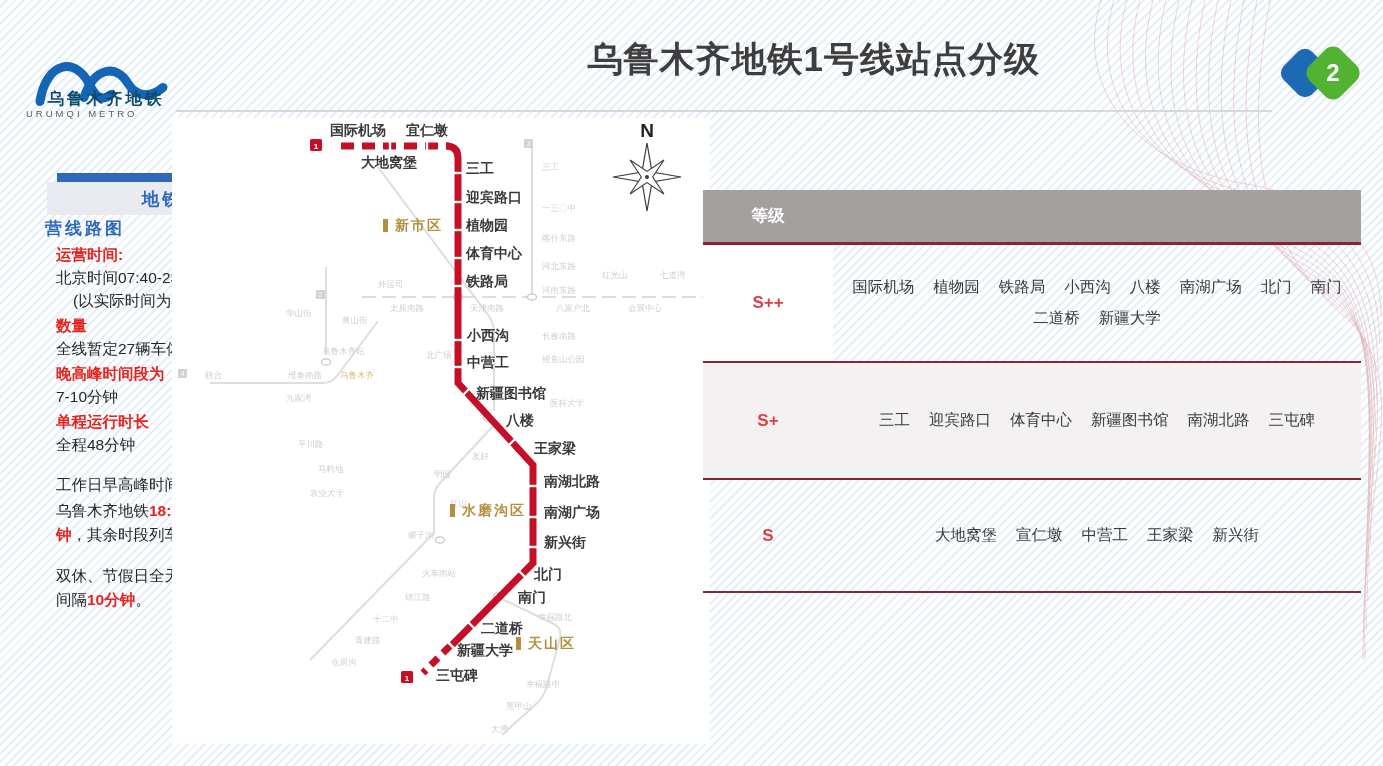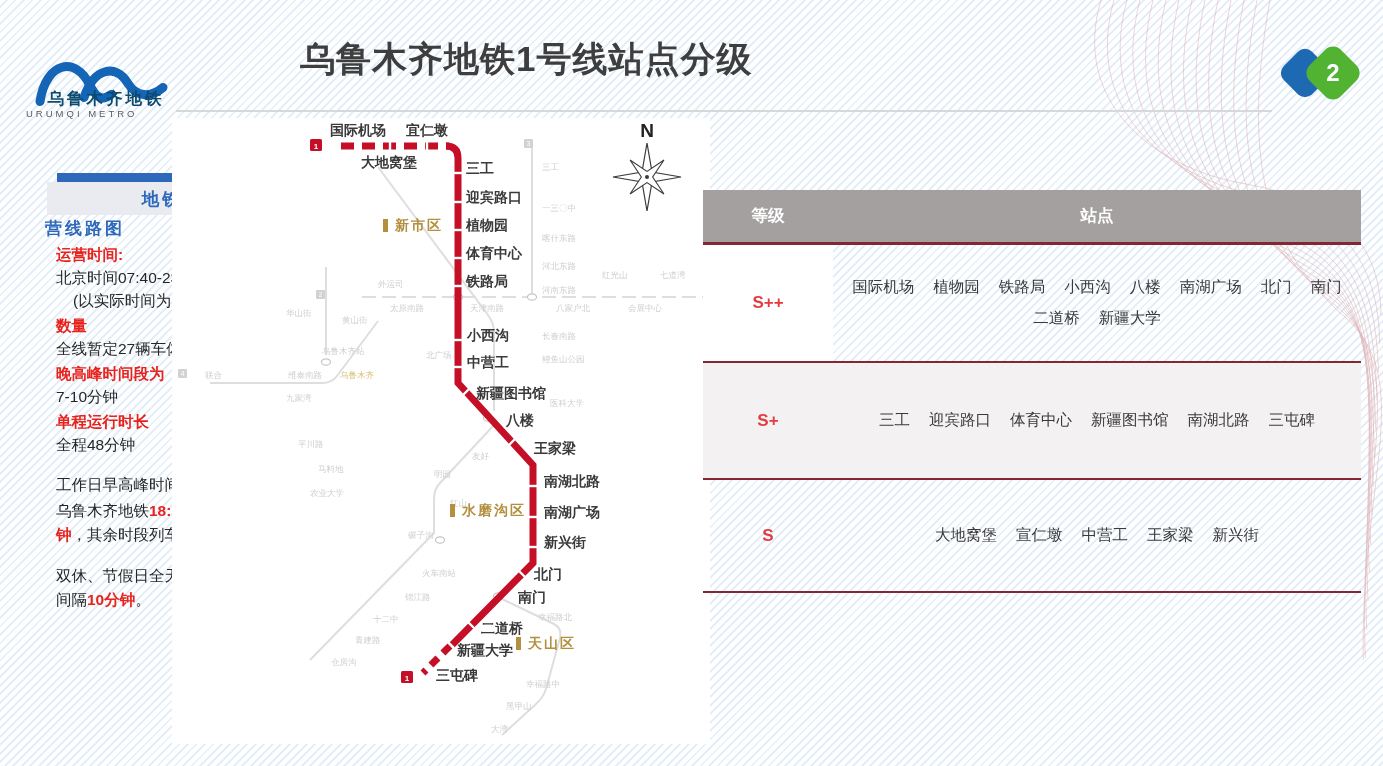--- a/index.html
+++ b/index.html
@@ -3,21 +3,21 @@
 <meta charset="utf-8">
 <style>
   html,body{margin:0;padding:0;}
   body{
     width:1383px;height:766px;position:relative;overflow:hidden;
     font-family:"Liberation Sans",sans-serif;
     background:repeating-linear-gradient(135deg,#ffffff 0 4px,#e4eff9 4px 6px);
   }
   .abs{position:absolute;}
   
-  #page-title{left:300px;top:36px;width:740px;text-align:left;
+  #page-title{left:300px;top:36px;width:740px;text-align:right;
     font-size:35px;font-weight:bold;color:#3e3e3e;letter-spacing:1px;}
   #title-underline{left:176px;top:110px;width:1096px;height:2px;background:#d8d8d8;}
   #badge-blue{left:1285px;top:53px;width:40px;height:40px;background:#1d6ab2;border-radius:10px;transform:rotate(45deg);}
   #badge-green{left:1311px;top:51px;width:44px;height:44px;background:#52b332;border-radius:11px;transform:rotate(45deg);}
   #badge-num{left:1311px;top:51px;width:44px;height:44px;display:flex;align-items:center;justify-content:center;
     color:#fff;font-size:24px;font-weight:bold;}
   
   #logo{left:26px;top:30px;width:160px;height:95px;}
   #logo-cn{left:26px;top:88px;width:160px;text-align:center;font-size:16.5px;font-weight:bold;
     letter-spacing:3px;color:#0c4a6e;}
@@ -223,21 +223,20 @@
     <text x="286" y="565" font-size="14" fill="#3a3a3a" font-weight="600" text-anchor="start">三屯碑</text>
     <text x="497" y="22" text-anchor="middle" font-size="19" fill="#222" font-weight="bold">N</text>
     <path d="M497 28 L502 57 L531 62 L502 67 L497 96 L492 67 L463 62 L492 57 Z" fill="#fff" stroke="#3a3a3a" stroke-width="1.2"></path>
     <path d="M497 38 L501 58 L521 62 L501 66 L497 86 L493 66 L473 62 L493 58 Z" fill="#fff" stroke="#3a3a3a" stroke-width="1.1" transform="rotate(45 497 62)"></path>
     <circle cx="497" cy="62" r="2" fill="#3a3a3a"></circle>
   </svg>
 
 <div id="grade-table" class="abs">
   <div class="thead">
     <div class="th">等级</div>
-    <div class="th">站点</div>
   </div>
   <div id="table-rows">
       <div class="trow" style="height: 116px; background: transparent;">
         <div class="grade" style="background: rgb(255, 255, 255);">S++</div>
         <div class="stations">
           <span>国际机场</span>
           <span>植物园</span>
           <span>铁路局</span>
           <span>小西沟</span>
           <span>八楼</span>

